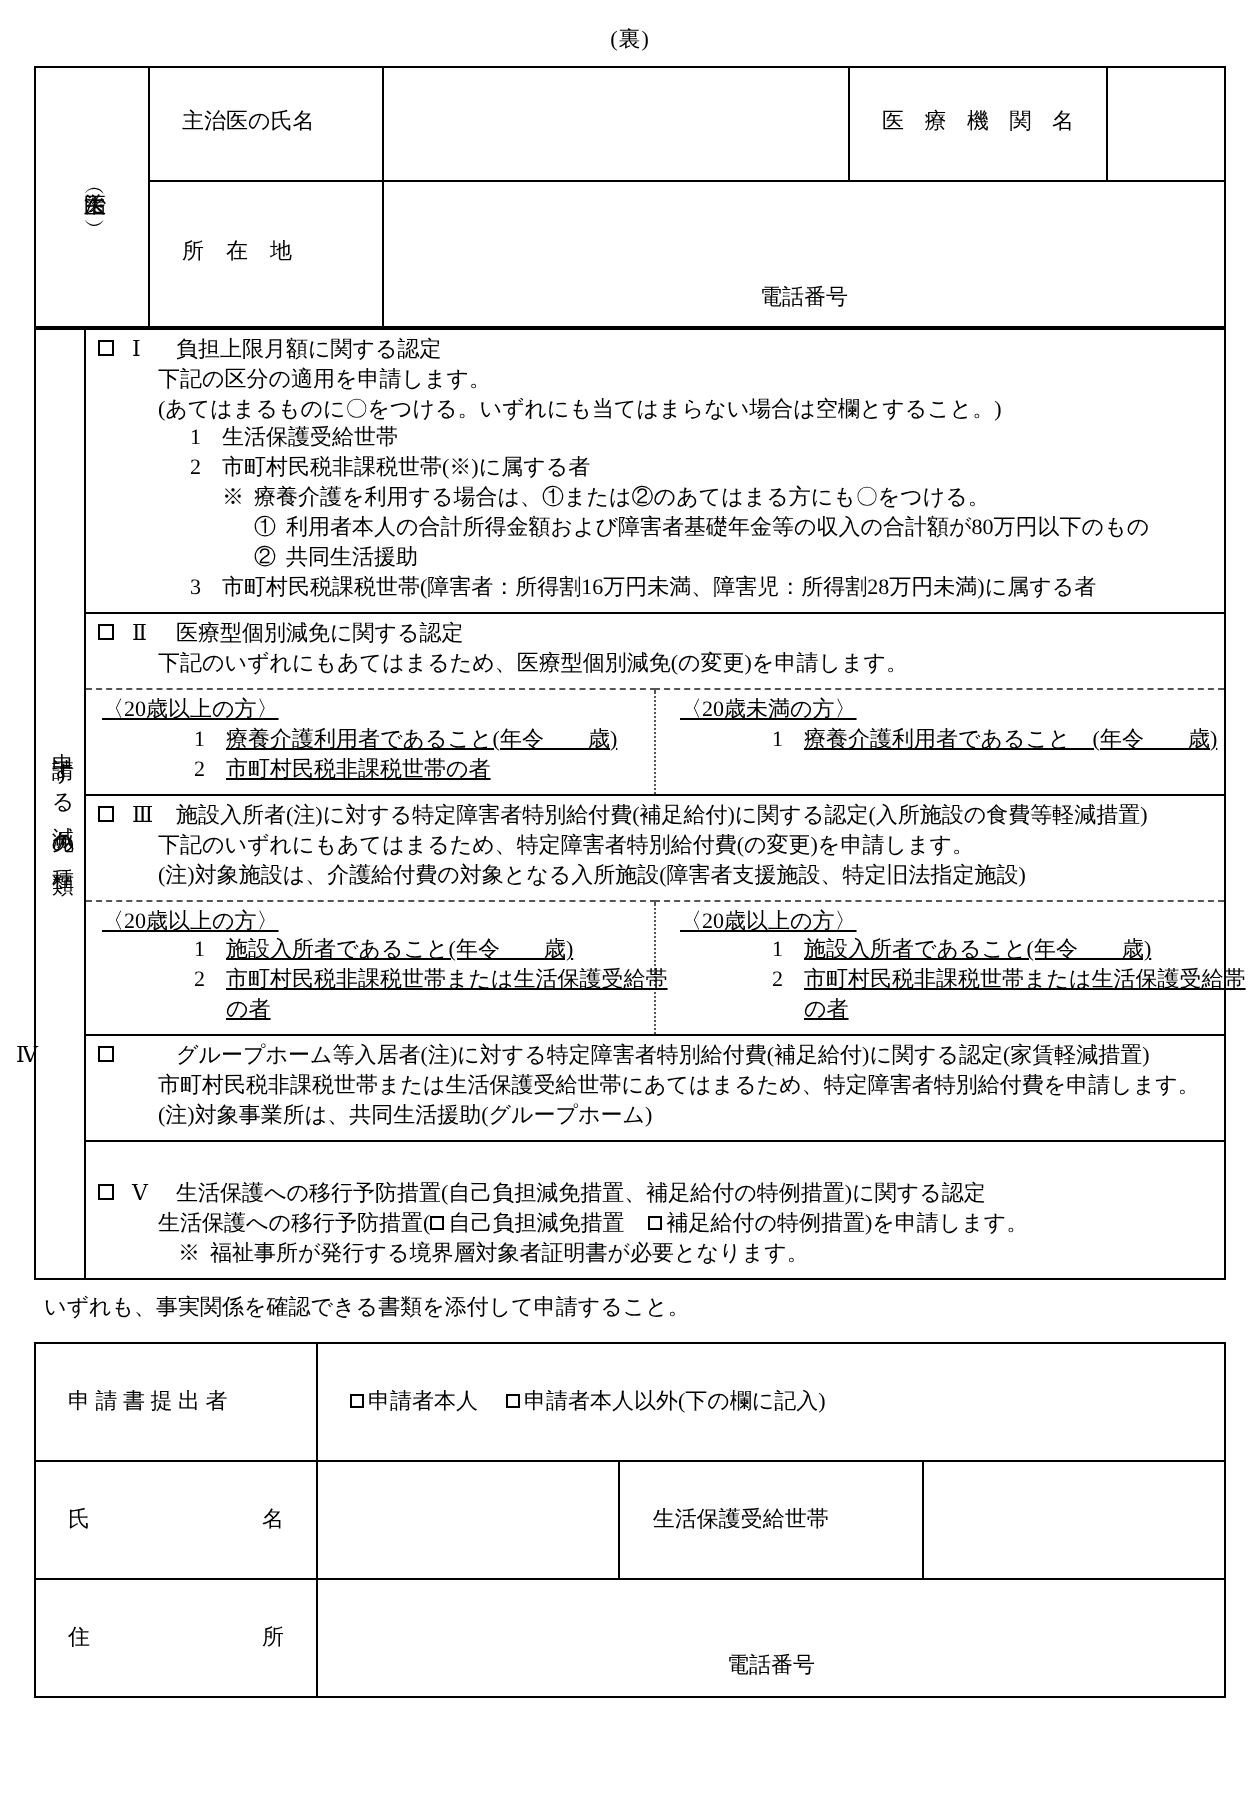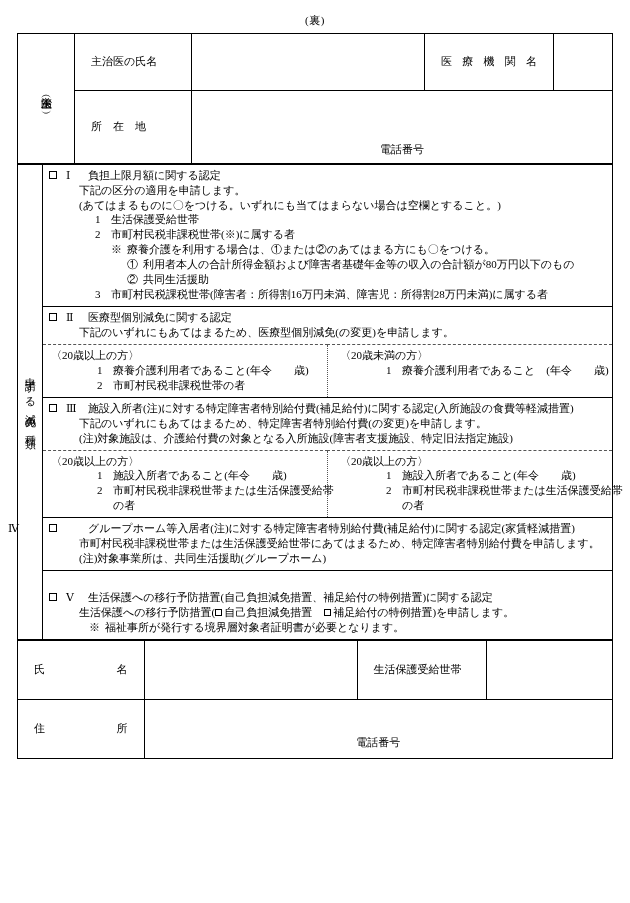--- a/index.html
+++ b/index.html
@@ -158,20 +158,21 @@
   table.cols {
     border-collapse: collapse;
     width: 100%;
     table-layout: fixed;
     border-top: 1px dashed #555;
   }
   table.cols td {
     border: none;
     vertical-align: top;
     padding: 3px 4px 4px 8px;
+    text-decoration: underline;
   }
   table.cols td.right-col {
     border-left: 1px dotted #555;
     padding-left: 12px;
   }
   .colhead { font-size: 11px; white-space: nowrap; }
 
   
   .closing {
     margin: 7px 0 10px 22px;
@@ -360,23 +361,32 @@
                 <span class="num">※</span><span>福祉事所が発行する境界層対象者証明書が必要となります。</span>
               </div>
             </div>
           </div>
 
         </td>
       </tr>
     </tbody>
   </table>
 
+  <div class="closing">いずれも、事実関係を確認できる書類を添付して申請すること。</div>
 
   <table class="frame submit">
     <tbody>
+      <tr>
+        <td class="sp-label" style="width:108px">
+          <span>申 請 書 提 出 者</span>
+        </td>
+        <td class="sp-label" colspan="3">
+          <span class="cbsm"></span><span>申請者本人</span><span style="display:inline-block;width:14px"></span><span class="cbsm"></span><span>申請者本人以外(下の欄に記入)</span>
+        </td>
+      </tr>
       <tr>
         <td class="sp-label">
           <span class="spread">
               <span>氏</span>
               <span>名</span>
             </span>
         </td>
         <td style="width:180px">
           <span class="sp-label"></span>
         </td>

